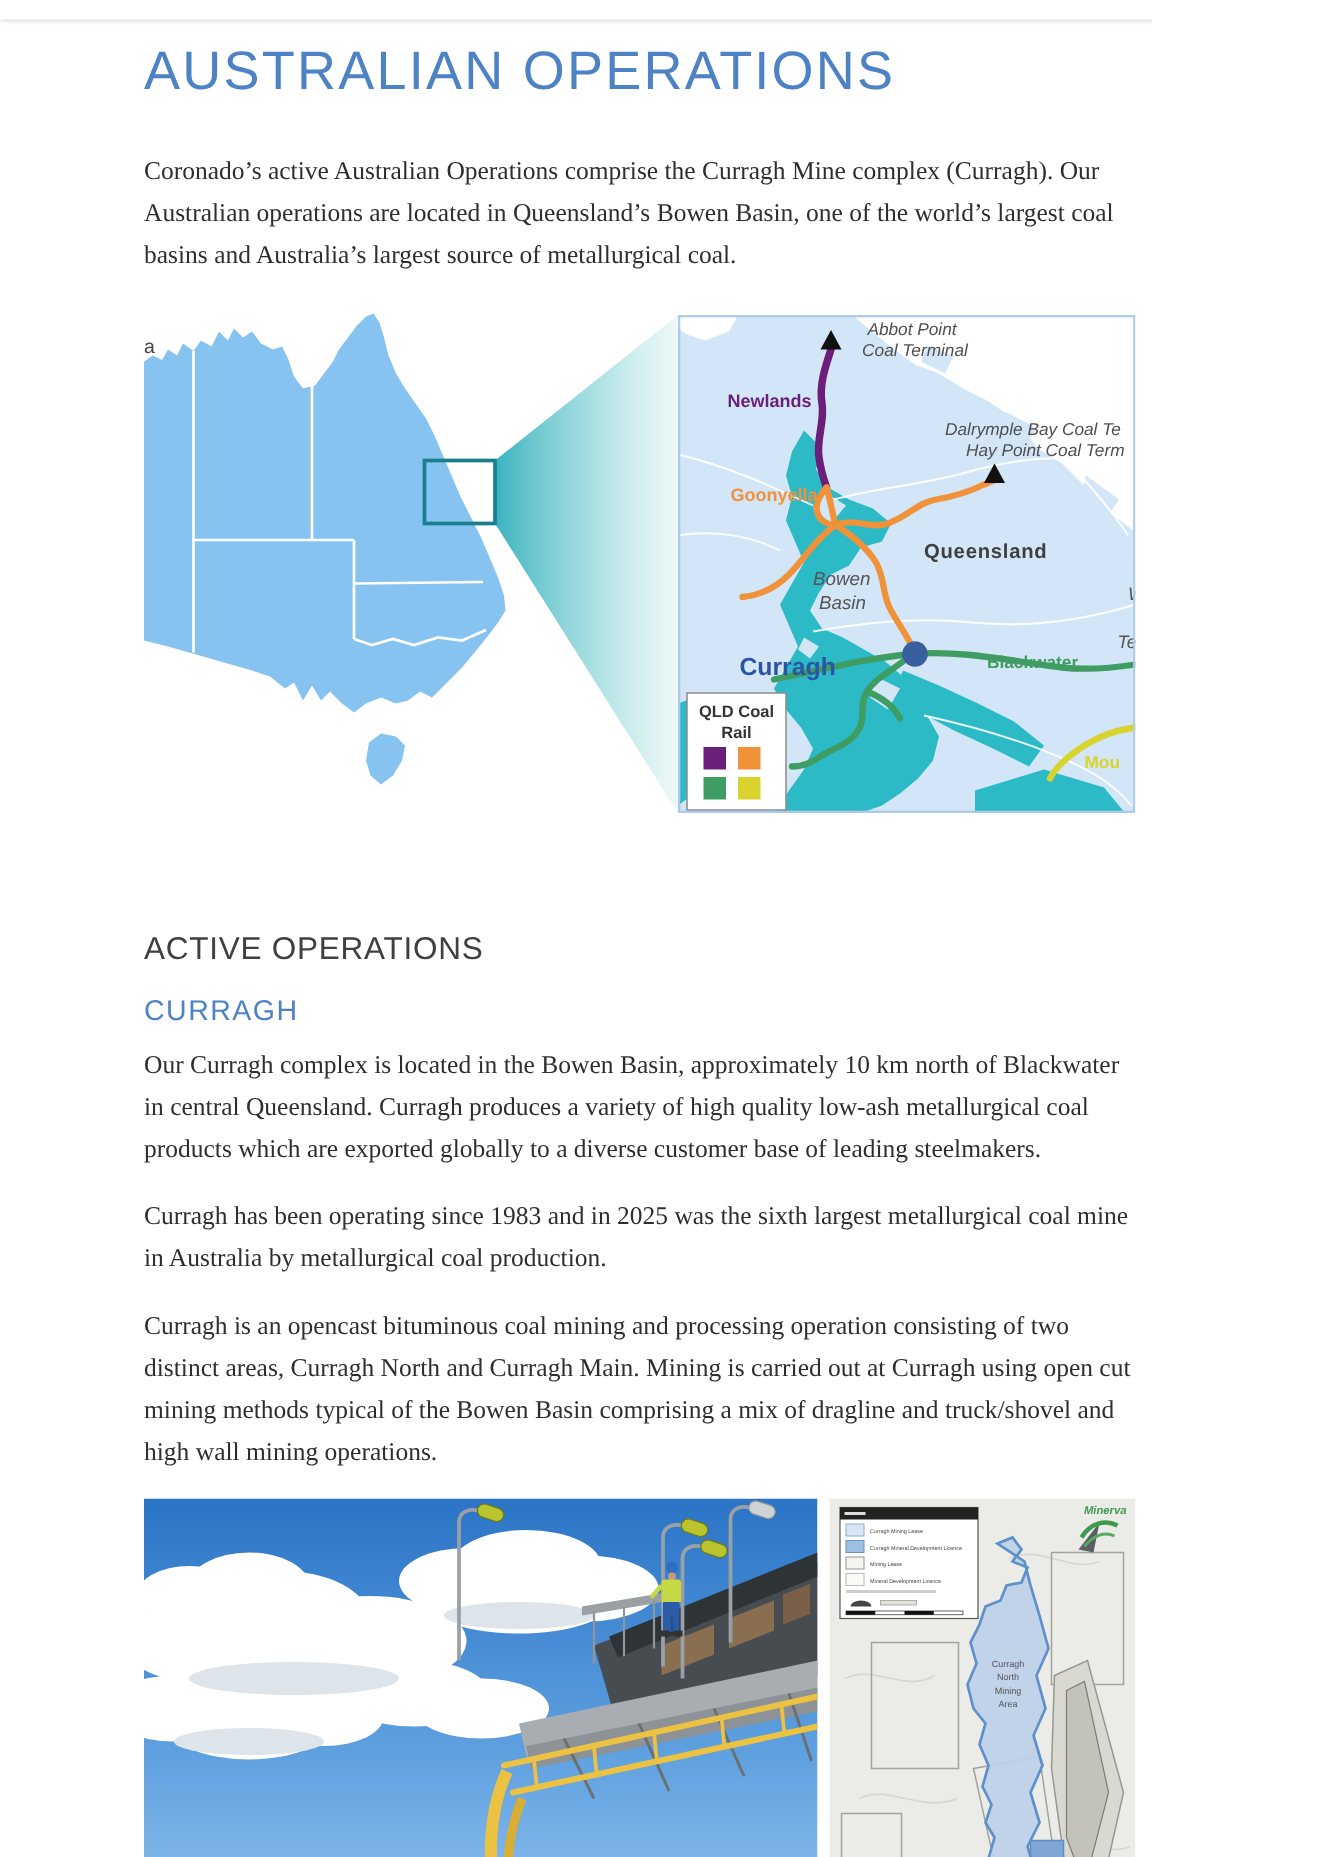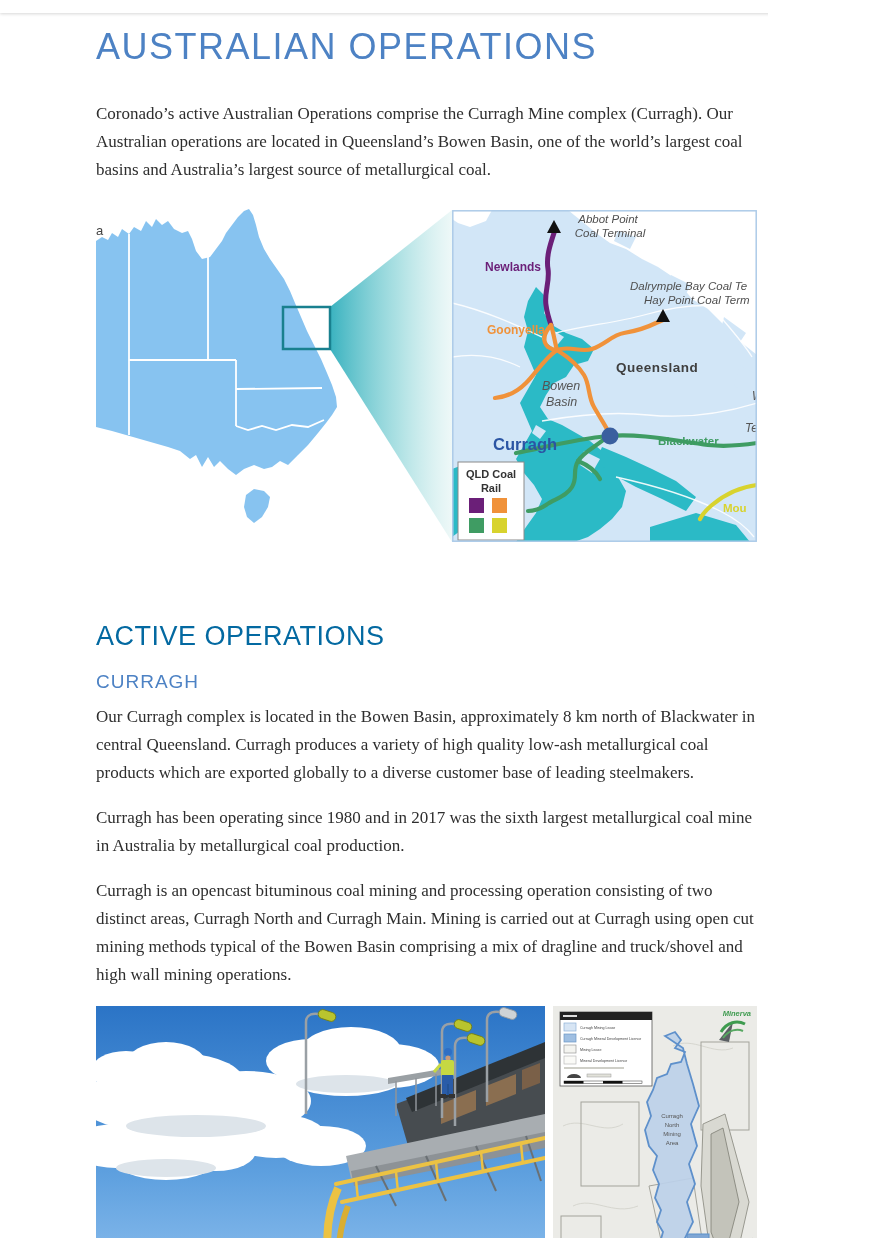--- a/index.html
+++ b/index.html
@@ -3,21 +3,21 @@
 <meta charset="utf-8">
 <style>
   html,body{margin:0;padding:0;background:#fff;}
   .page{position:relative;width:768px;height:1238px;overflow:hidden;background:#fff;font-family:"Liberation Sans",sans-serif;}
   .topbar{position:absolute;top:0;left:0;width:886px;height:13px;background:#fff;box-shadow:0 1px 3px rgba(0,0,0,.16);z-index:9;}
   .content{position:absolute;left:96px;top:13px;width:661px;}
   h1.page-title{margin:12px 0 0;font-size:36px;line-height:1.2;font-weight:400;color:#4d82c4;letter-spacing:1.5px;}
   p.body-text{margin:0 0 17px;font-family:"Liberation Serif","DejaVu Serif",serif;font-size:17px;line-height:28px;color:#2e2e2e;}
   p.intro{margin:32px 0 0;font-family:Liberation Serif, serif;}
   figure.map-figure{margin:23px 0 0;padding:0;width:661px;height:338px;}
-  h2.section-heading{margin:76px 0 0;font-size:27px;line-height:1.15;font-weight:400;color:#0369a1;letter-spacing:.5px;}
+  h2.section-heading{margin:76px 0 0;font-size:21px;line-height:1.15;font-weight:400;color:#404040;letter-spacing:.5px;}
   h3.sub-heading{margin:19px 0 10px;font-size:19px;font-weight:400;color:#4d82c4;letter-spacing:1px;}
   .gallery{display:flex;gap:8px;margin-top:17px;}
   .gallery svg{display:block;}
   svg text{font-family:"Liberation Sans",sans-serif;}
 </style>
 </head>
 <body>
 
 <div class="page">
   <div class="topbar"></div>
@@ -142,22 +142,22 @@
             <rect x="396" y="311" width="15" height="15" fill="#D8D32E"></rect>
           </g>
           <rect x="356.8" y="3.8" width="303.4" height="330.4" fill="none" stroke="#ADCBE8" stroke-width="1.5"></rect>
         </g>
       </svg>
     </figure>
 
     <h2 class="section-heading">ACTIVE OPERATIONS</h2>
     <h3 class="sub-heading">CURRAGH</h3>
 
-    <p class="body-text">Our Curragh complex is located in the Bowen Basin, approximately 8 km north of Blackwater in central Queensland. Curragh produces a variety of high quality low-ash metallurgical coal products which are exported globally to a diverse customer base of leading steelmakers.</p>
-    <p class="body-text">Curragh has been operating since 1980 and in 2017 was the sixth largest metallurgical coal mine in Australia by metallurgical coal production.</p>
+    <p class="body-text">Our Curragh complex is located in the Bowen Basin, approximately 10 km north of Blackwater in central Queensland. Curragh produces a variety of high quality low-ash metallurgical coal products which are exported globally to a diverse customer base of leading steelmakers.</p>
+    <p class="body-text">Curragh has been operating since 1983 and in 2025 was the sixth largest metallurgical coal mine in Australia by metallurgical coal production.</p>
     <p class="body-text">Curragh is an opencast bituminous coal mining and processing operation consisting of two distinct areas, Curragh North and Curragh Main. Mining is carried out at Curragh using open cut mining methods typical of the Bowen Basin comprising a mix of dragline and truck/shovel and high wall mining operations.</p>
 
     <div class="gallery">
 
       <svg width="449" height="280" viewBox="0 0 449 280">
         <defs>
           <linearGradient id="sky" x1="0" y1="0" x2="0" y2="1">
             <stop offset="0" stop-color="#2B74C6"></stop>
             <stop offset="0.6" stop-color="#5EA0DF"></stop>
             <stop offset="1" stop-color="#8FC0EE"></stop>

